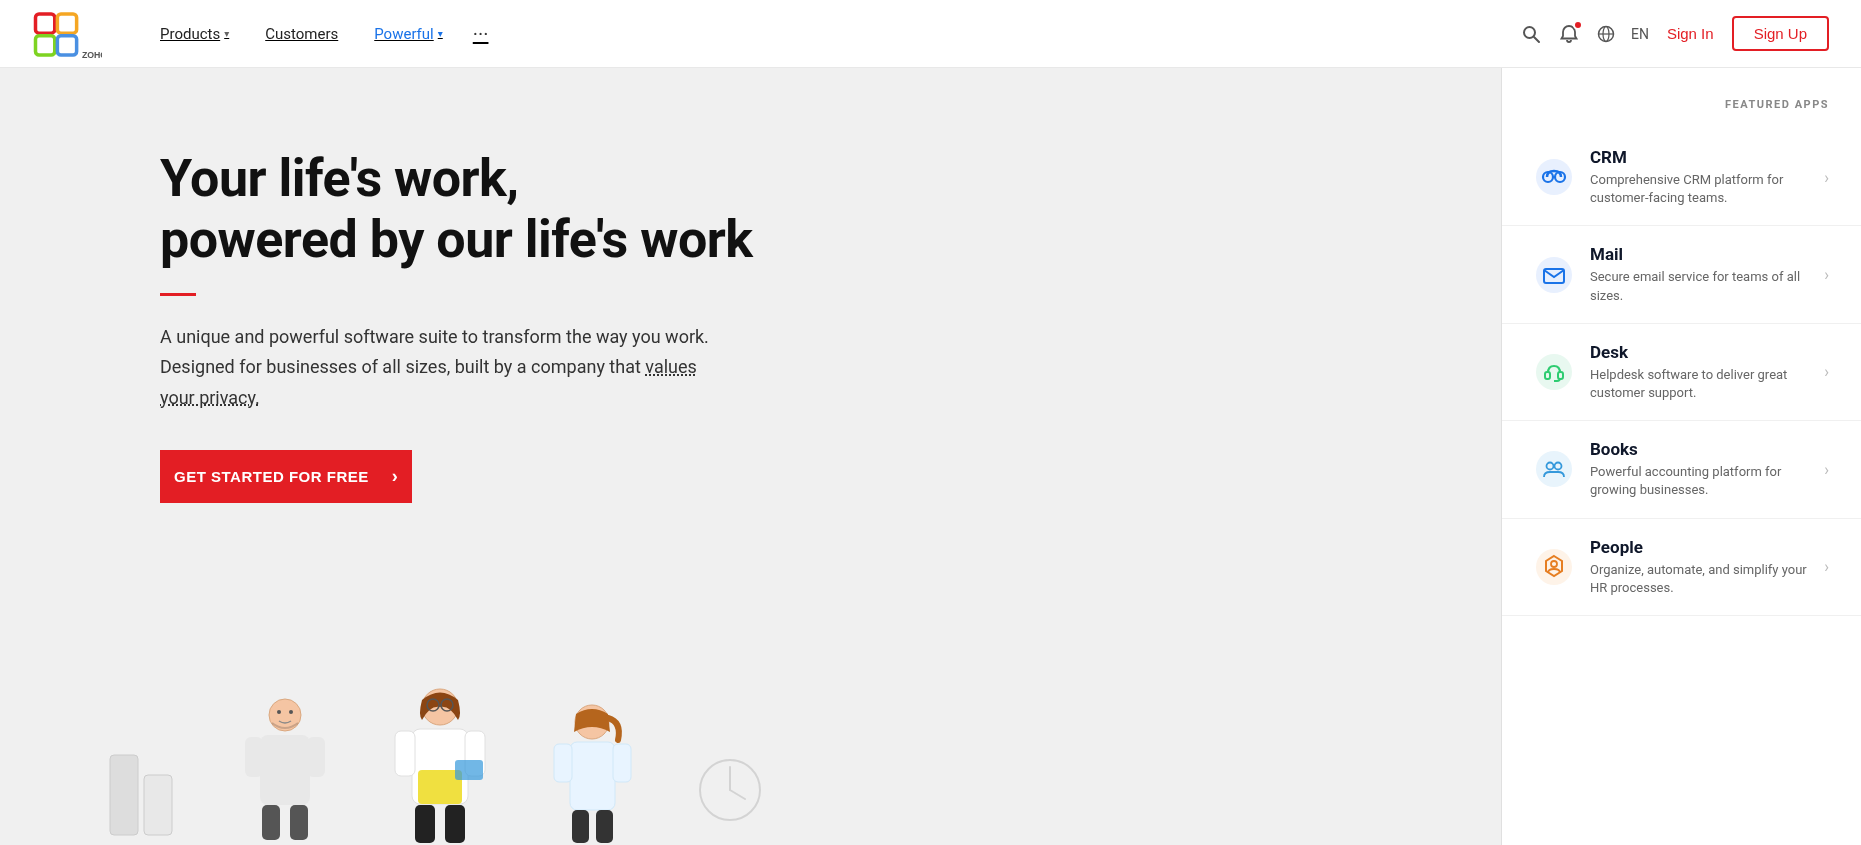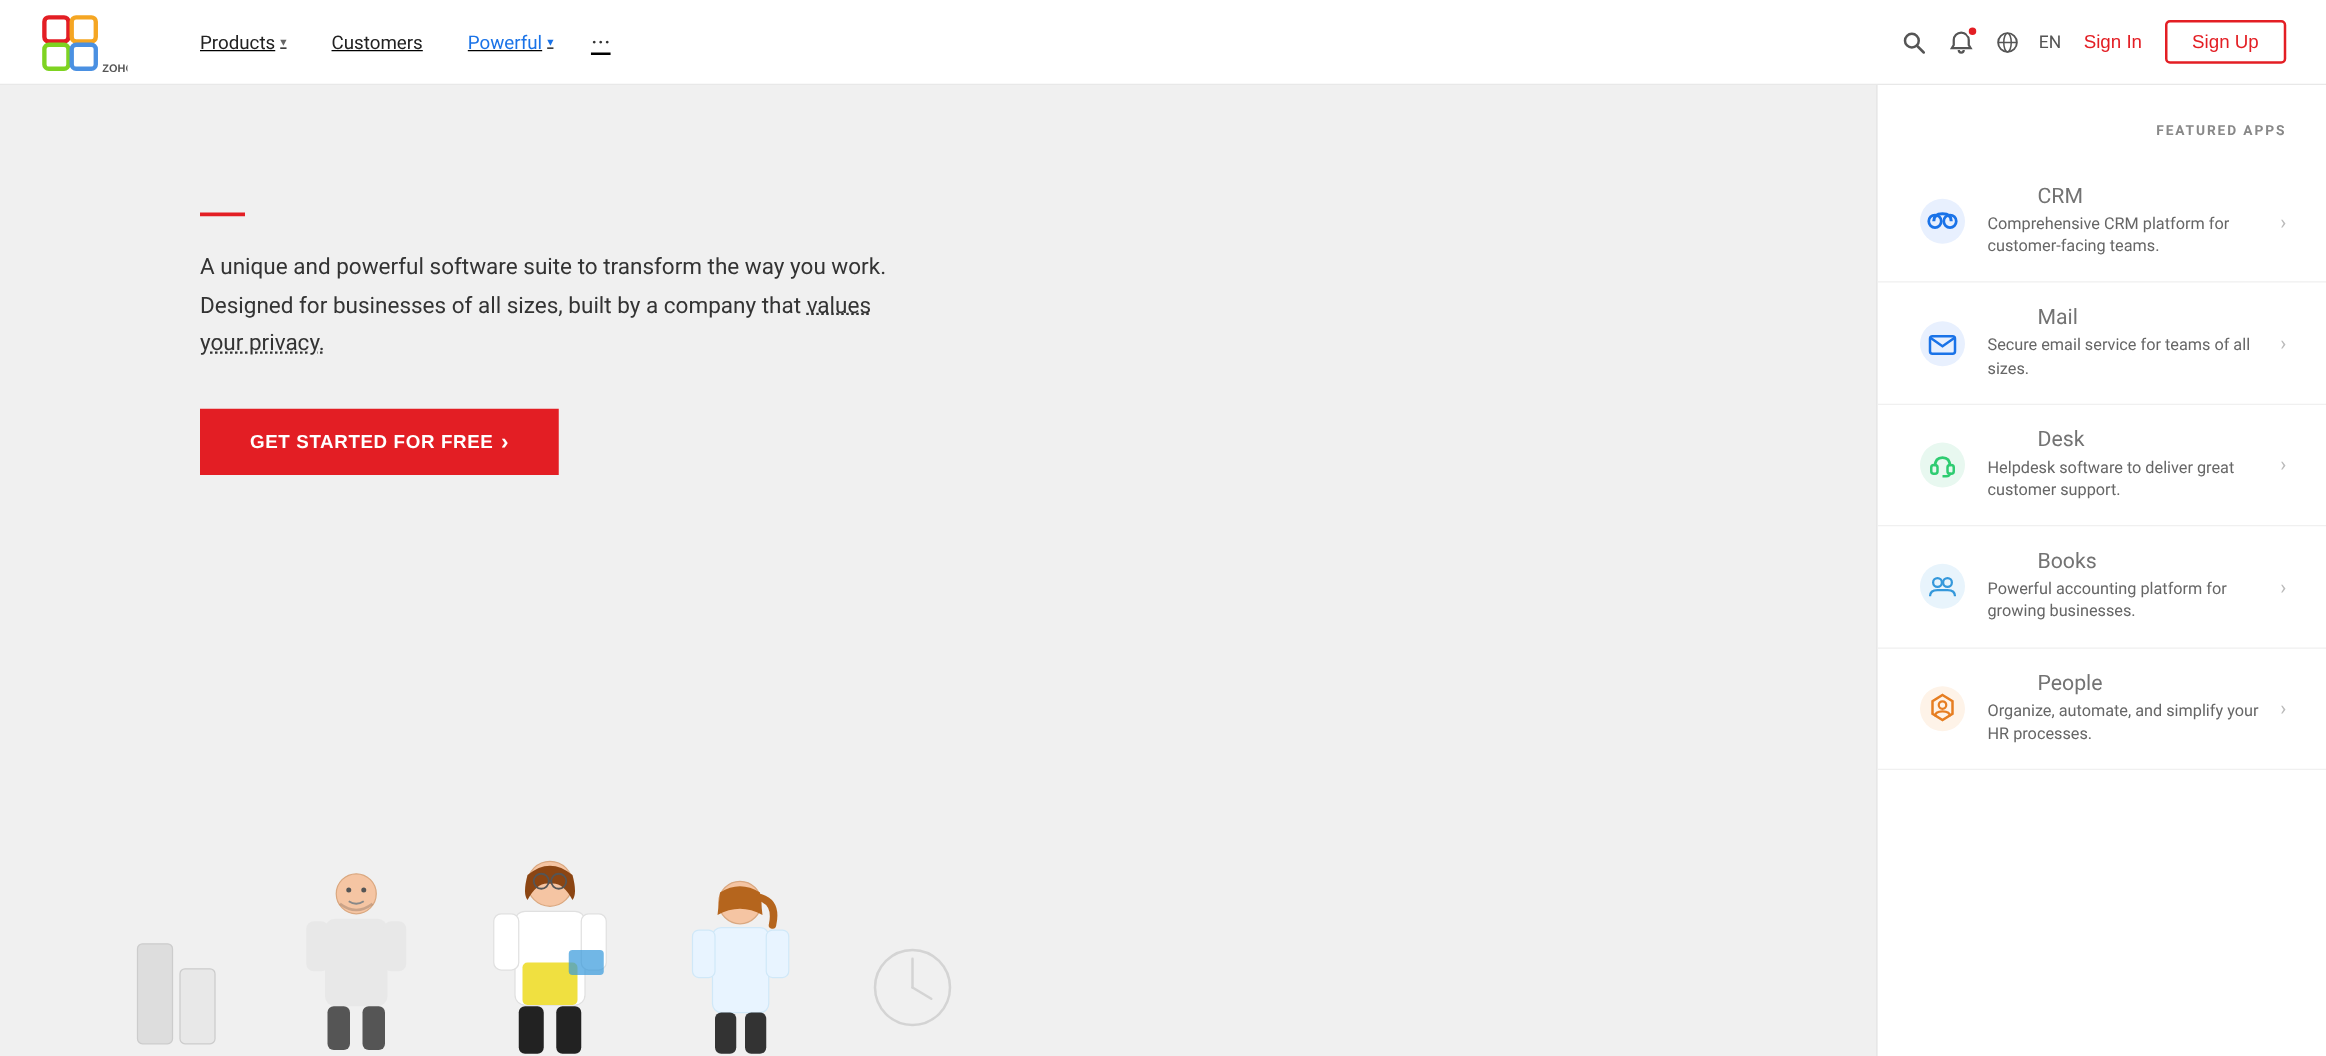--- a/index.html
+++ b/index.html
@@ -141,25 +141,25 @@
       text-decoration: underline dotted;
     }
     .hero-cta {
       margin-top: 36px;
       background: #e31e24;
       color: #fff;
       border: none;
       font-size: 15px;
       font-weight: 700;
       letter-spacing: 0.5px;
-      padding: 16px 40px;
+      padding: 16px 14px;
       cursor: pointer;
       display: inline-flex;
       align-items: center;
-      gap: 6px;
+      gap: 23px;
       text-transform: uppercase;
     }
 
     
     .illus-strip {
       position: absolute;
       bottom: 0;
       left: 0;
       right: 0;
       height: 180px;
@@ -201,24 +201,23 @@
       width: 40px;
       height: 40px;
       flex-shrink: 0;
       display: flex;
       align-items: center;
       justify-content: center;
     }
     .app-info { flex: 1; }
     .app-name {
       font-size: 17px;
-      font-weight: 400;
-      color: #737373;
+      font-weight: 700;
+      color: #0f172a;
       margin-bottom: 4px;
-      margin-left: 40px;
     }
     .app-desc {
       font-size: 13px;
       color: #666;
       line-height: 1.4;
     }
     .app-chevron {
       color: #bbb;
       font-size: 16px;
     }
@@ -294,20 +293,21 @@
       <span style="font-size:14px;color:#555">EN</span>
     </div>
     <button class="signin-btn">Sign In</button>
     <button class="signup-btn">Sign Up</button>
   </div>
 </nav>
 
 <div class="page-body">
 
   <section class="hero">
+    <h1 class="hero-title">Your life's work,<br>powered by our life's work</h1>
     <div class="hero-divider"></div>
     <p class="hero-desc">
       A unique and powerful software suite to transform the way you work. Designed for businesses of all sizes, built by a company that <a href="#">values your privacy.</a>
     </p>
     <button class="hero-cta">
       <span>GET STARTED FOR FREE</span>
       <span style="font-size:18px">›</span>
     </button>
 
     

